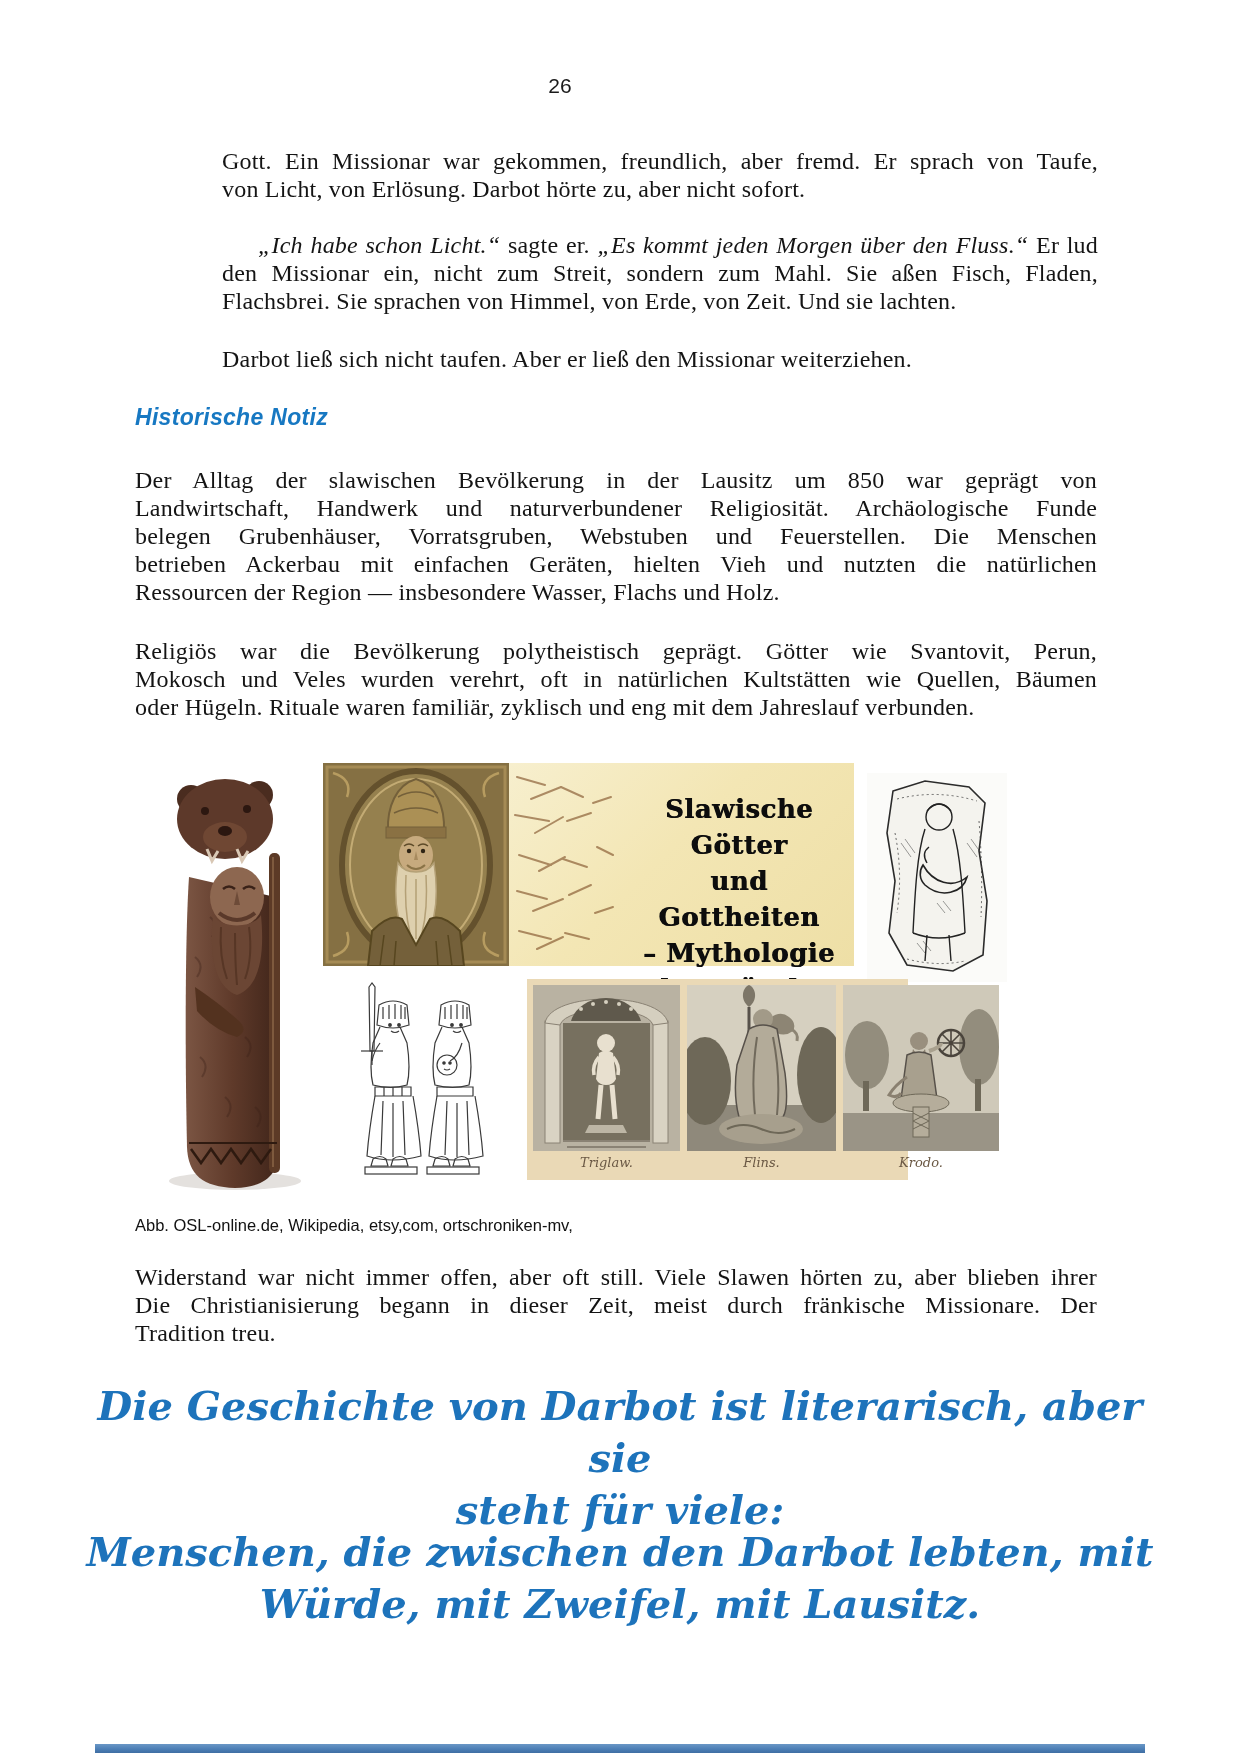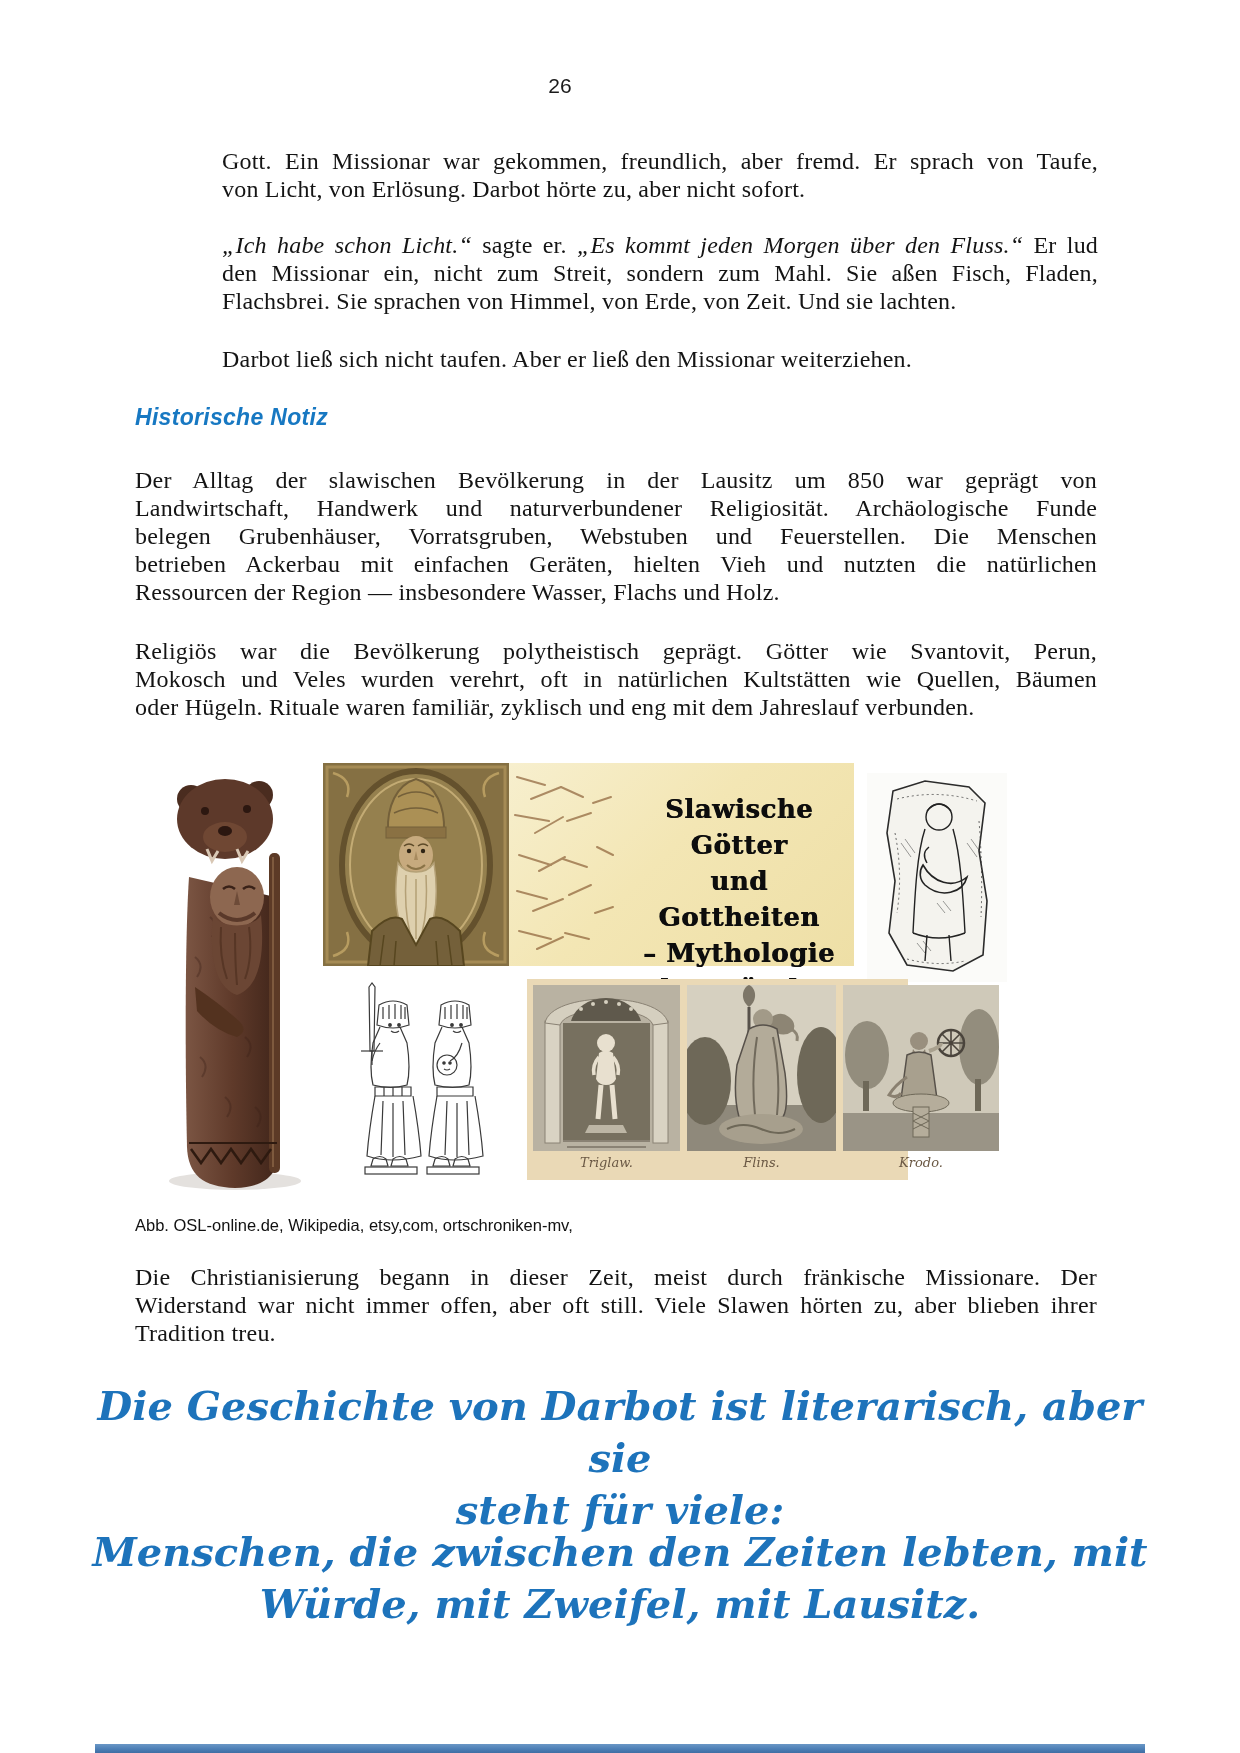--- a/index.html
+++ b/index.html
@@ -6,21 +6,21 @@
   .page{
     position:relative;width:1240px;height:1753px;background:#ffffff;
     font-family:"Liberation Sans",sans-serif;color:#141414;overflow:hidden;
   }
   .page-number{position:absolute;top:74px;left:0;width:1120px;text-align:center;font-size:21px;color:#1a1a1a;}
   .para{position:absolute;font-size:24px;line-height:28px;color:#141414;letter-spacing:0.2px;font-family:Liberation Serif, serif;}
   .story{left:222px;width:876px;}
   .body-col{left:135px;width:962px;}
   .jline{min-height:28px;white-space:nowrap;}
   .jline.just{text-align:justify;text-align-last:justify;white-space:normal;}
-  .qline{text-align:justify;text-align-last:justify;}
+  .qline{text-align:justify;text-align-last:justify;margin-left:36px;}
   .qitalic{font-style:italic;}
   .heading{
     position:absolute;left:135px;top:404px;font-size:23px;font-weight:bold;font-style:italic;
     color:#1778c2;letter-spacing:0.3px;text-align:center;
   }
   .credit{position:absolute;left:135px;top:1216px;font-size:16.5px;color:#111;}
   .script-quote{
     position:absolute;left:60px;width:1120px;text-align:center;
     font-family:"DejaVu Serif",serif;font-style:italic;font-weight:bold;
     color:#1d73bb;font-size:40px;line-height:52px;
@@ -301,29 +301,29 @@
       </svg>
     </div>
     <div class="panel-caption cap-1">Triglaw.</div>
     <div class="panel-caption cap-2">Flins.</div>
     <div class="panel-caption cap-3">Krodo.</div>
   </div>
 
   <div class="credit">Abb. OSL-online.de, Wikipedia, etsy,com, ortschroniken-mv,</div>
 
   <div class="para body-col" style="top:1263px;">
+      <div class="jline just">Widerstand war nicht immer offen, aber oft still. Viele Slawen hörten zu, aber blieben ihrer</div>
       <div class="jline just">Die Christianisierung begann in dieser Zeit, meist durch fränkische Missionare. Der</div>
-      <div class="jline just">Widerstand war nicht immer offen, aber oft still. Viele Slawen hörten zu, aber blieben ihrer</div>
       <div class="jline">Tradition treu.</div>
     </div>
 
   <div class="script-quote" style="top:1380px;">
     <div>Die Geschichte von Darbot ist literarisch, aber sie</div>
     <div>steht für viele:</div>
   </div>
   <div class="script-quote" style="top:1526px;">
-    <div>Menschen, die zwischen den Zeiten lebten, mit</div>
+    <div>Menschen, die zwischen den Darbot lebten, mit</div>
     <div>Würde, mit Zweifel, mit Lausitz.</div>
   </div>
 
   <div class="footer-bar"></div>
 
 </div>
 
 </body></html>

